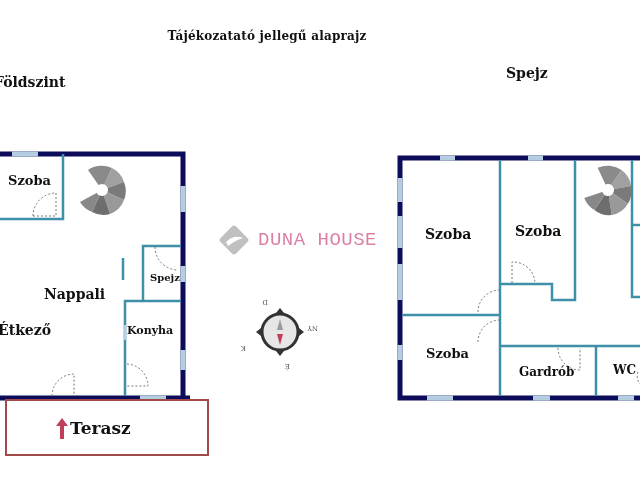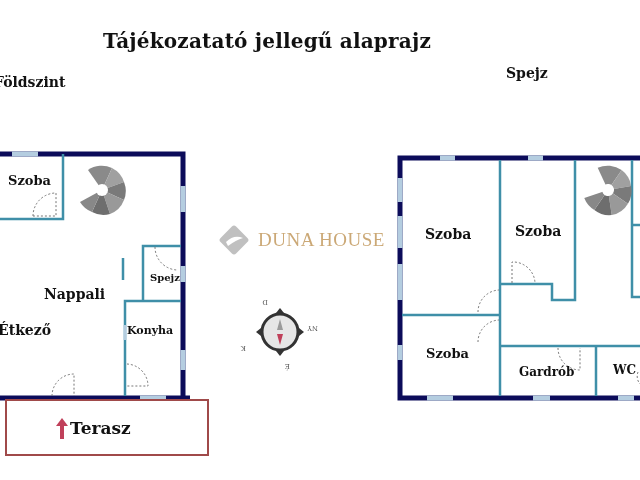--- a/index.html
+++ b/index.html
@@ -1,22 +1,22 @@
 <!DOCTYPE html>
 <html><head>
   <meta charset="utf-8">
   <style>
     html, body { margin: 0; padding: 0; background: #ffffff; }
     body { width: 640px; height: 480px; position: relative; overflow: hidden; font-family: "DejaVu Serif", serif; }
-    .title { position: absolute; left: 0; top: 29px; width: 534px; text-align: center; font-weight: bold; font-size: 20px; color: #111; letter-spacing: 0.2px; }
+    .title { position: absolute; left: 0; top: 29px; width: 534px; text-align: center; font-weight: bold; font-size: 12px; color: #111; letter-spacing: 0.2px; }
     .floor-label { position: absolute; font-weight: bold; font-size: 14px; color: #111; }
     svg { position: absolute; left: 0; top: 0; }
     .room-label { font-family: "DejaVu Serif", serif; font-weight: bold; fill: #111; }
     .wm { position: absolute; left: 216px; top: 222px; display: flex; align-items: center; gap: 6px; opacity: 0.55; }
-    .wm-text { font-family: Liberation Serif, serif; font-size: 19px; color: #a16207; letter-spacing: 0.5px; }
+    .wm-text { font-family: Liberation Mono, monospace; font-size: 19px; color: #be185d; letter-spacing: 0.5px; }
   </style>
 </head>
 <body>
 
 <div class="title">Tájékozatató jellegű alaprajz</div>
 <div class="floor-label" style="left:-6px; top:74px;">Földszint</div>
 <div class="floor-label" style="left:506px; top:65px;">Spejz</div>
 
 <svg width="640" height="480" viewBox="0 0 640 480">
   <defs>

